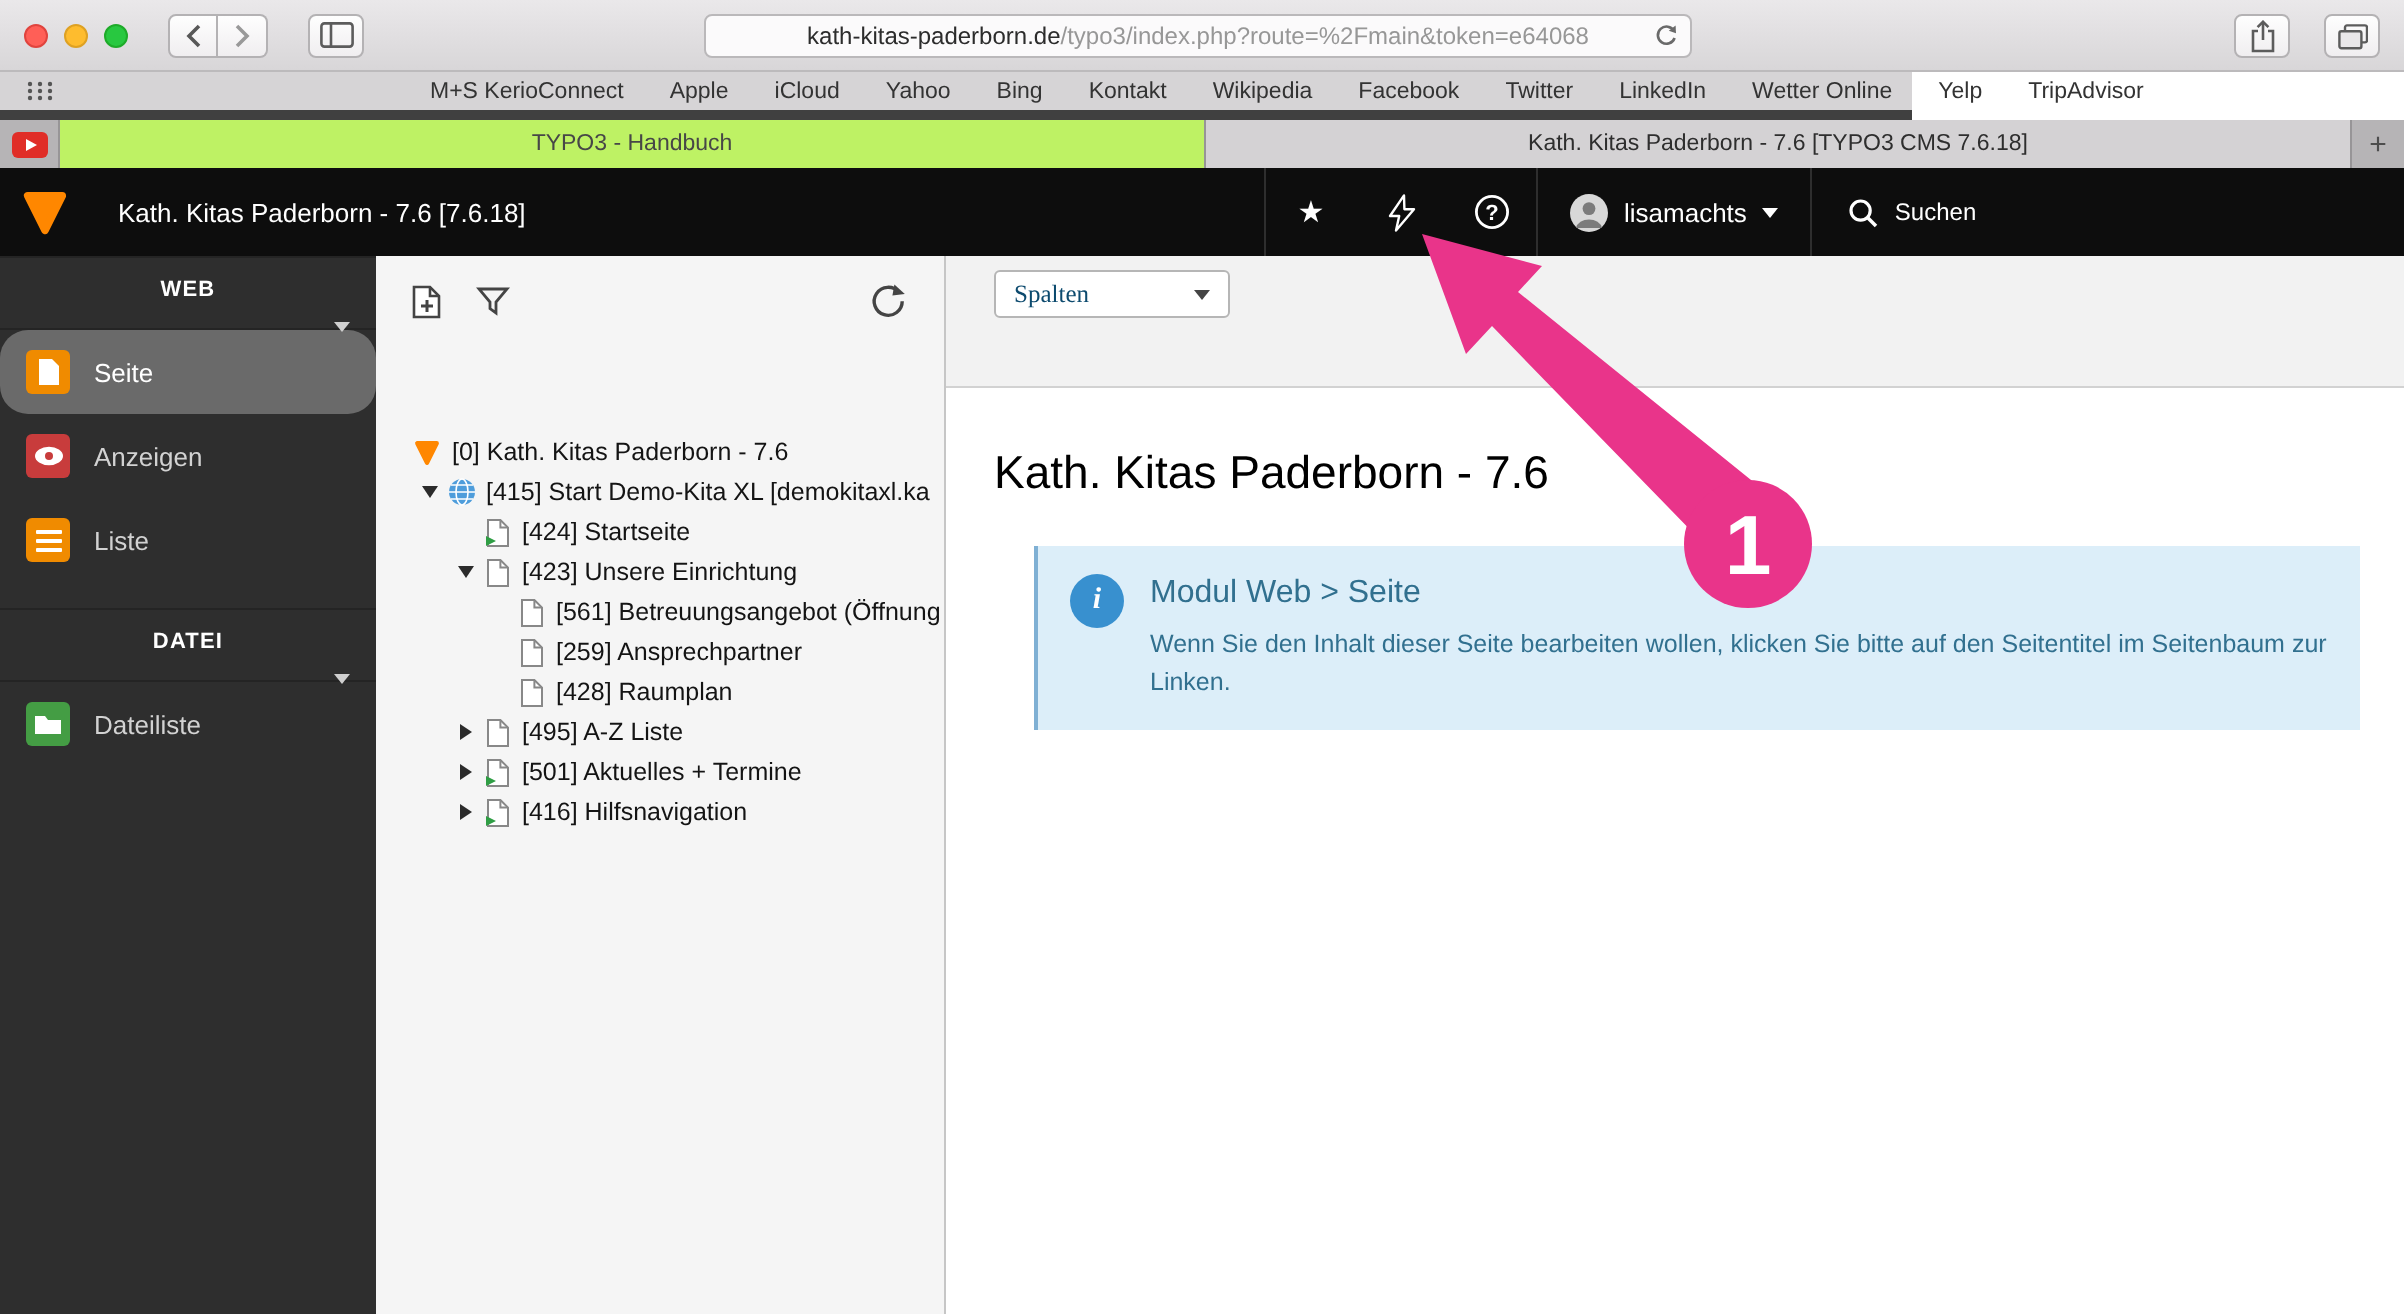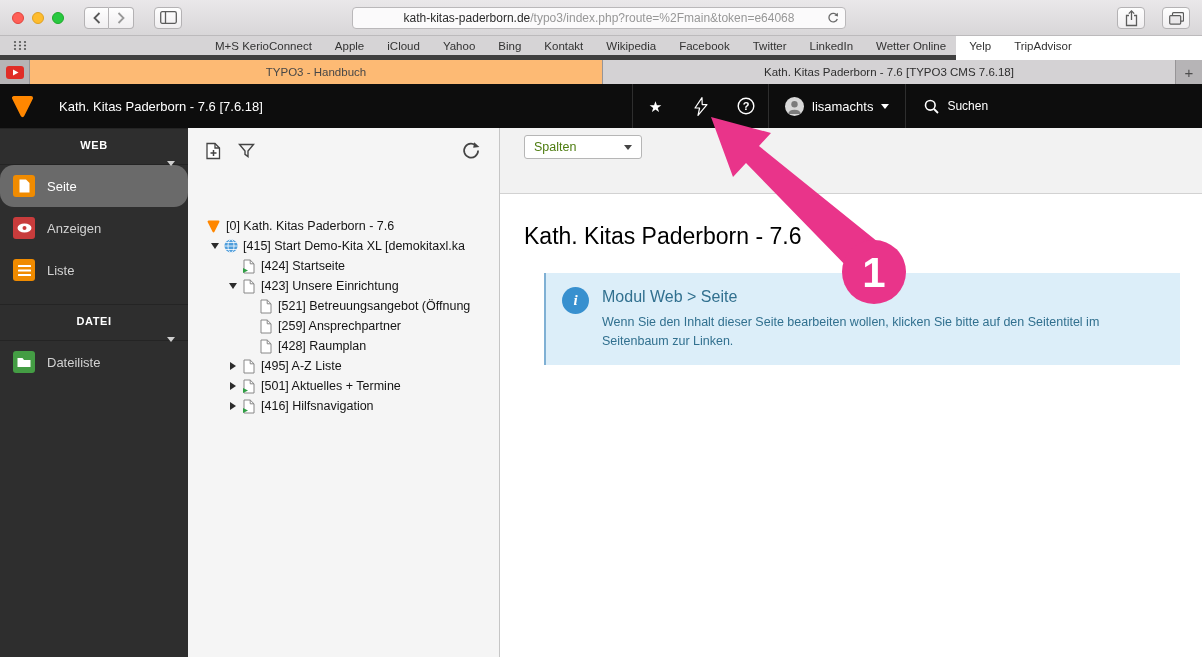--- a/index.html
+++ b/index.html
@@ -35,21 +35,21 @@
   .bookmarks-bar{ position:absolute; top:36px; left:0; width:956px; height:24px; background:#d6d4d6;
     border-bottom:5px solid #404040; display:flex; align-items:center; }
   .fav-grid{ margin-left:13px; }
   .bookmark-items{ display:flex; gap:23px; margin-left:188px; }
   .bookmark-items span{ font-size:11.5px; color:#333; white-space:nowrap; }
 
   .tab-bar{ position:absolute; top:60px; left:0; width:1202px; height:24px; background:#ababab; display:flex; }
   .pinned-tab{ width:30px; display:flex; align-items:center; justify-content:center; background:#b6b4b6;
     border-right:1px solid #979597; }
   .tab{ flex:1; display:flex; align-items:center; justify-content:center; font-size:11.5px;
-    color:#474747; background:#fdba74; border-right:1px solid #979597; overflow:hidden; white-space:nowrap; }
+    color:#474747; background:#bef264; border-right:1px solid #979597; overflow:hidden; white-space:nowrap; }
   .tab.active{ background:#d4d2d4; color:#2e2e2e; }
   .new-tab{ width:26px; display:flex; align-items:center; justify-content:center; background:#b6b4b6;
     color:#4d4d4d; font-size:15px; }
 
   
   .t3-topbar{ position:absolute; top:84px; left:0; width:1202px; height:44px; background:#0d0d0d;
     display:flex; align-items:center; }
   .t3-logo{ margin-left:11px; }
   .t3-title{ color:#fff; font-size:13px; margin-left:25px; }
   .t3-toolbar{ position:absolute; left:632px; top:0; height:44px; display:flex; align-items:center; }
@@ -74,40 +74,40 @@
   .mm-item{ height:42px; display:flex; align-items:center; gap:12px; padding:0 13px;
     color:#d2d2d2; font-size:13px;border-radius:14px; }
   .mm-item.active{ background:#6a6a6a; color:#fff; }
   .mod-icon{ width:22px; height:22px; border-radius:3px; display:flex; align-items:center;
     justify-content:center; flex:none; }
   .mod-icon.orange{ background:#f08b00; }
   .mod-icon.red{ background:#c83c3c; }
   .mod-icon.green{ background:#449d44; }
   .mm-gap{ height:13px; }
 
-  .pagetree{ width:312px; flex:none; background:#f5f5f5; border-right:1px solid #c6c6c6; overflow:hidden; }
+  .pagetree{ width:285px; flex:none; background:#f5f5f5; border-right:1px solid #c6c6c6; overflow:hidden; }
   .pt-toolbar{ display:flex; align-items:center; gap:11px; padding:9px 14px 0 14px; height:36px; }
   .pt-btn{ width:22px; height:22px; display:flex; align-items:center; justify-content:center; }
   .pt-refresh{ margin-left:auto; margin-right:4px; }
   .tree{ margin-top:52px; }
   .tree-row{ height:20px; display:flex; align-items:center; white-space:nowrap; overflow:hidden;
     font-size:12.5px; color:#141414; }
   .lvl0{ padding-left:3px; } .lvl1{ padding-left:20px; } .lvl2{ padding-left:38px; } .lvl3{ padding-left:55px; }
   .tgl{ width:14px; height:20px; display:flex; align-items:center; justify-content:center; flex:none; }
   .tgl.expanded::before{ content:""; border-left:4.5px solid transparent; border-right:4.5px solid transparent;
     border-top:6px solid #2b2b2b; }
   .tgl.collapsed::before{ content:""; border-top:4.5px solid transparent; border-bottom:4.5px solid transparent;
     border-left:6px solid #2b2b2b; }
   .ticon{ width:17px; display:flex; justify-content:center; margin-right:4px; flex:none; }
   .tlabel{ overflow:hidden; }
 
   .content{ flex:1; min-width:0; background:#fff; display:flex; flex-direction:column; }
   .docheader{ height:66px; flex:none; background:#f2f2f2; border-bottom:1px solid #d2d2d2; padding:7px 0 0 24px; }
   .select{ width:118px; height:24px; background:#fff; border:1px solid #b6b6b6; border-radius:3px;
-    font-size:12.5px; color:#4d7c0f; display:flex; align-items:center; justify-content:space-between; padding:0 9px; }
+    font-size:12.5px; color:#0c4a6e; display:flex; align-items:center; justify-content:space-between; padding:0 9px;font-family:Liberation Serif, serif; }
   .select-chev{ width:0; height:0; border-left:4px solid transparent; border-right:4px solid transparent;
     border-top:5px solid #444; }
   .content-body{ padding:29px 22px 0 24px; }
   .page-heading{ font-size:23px; font-weight:400; color:#000; }
   .callout{ margin-top:23px; background:#dceef9; border-left:2px solid #7fb0d4; padding:14px 16px;
     display:flex; gap:13px; align-items:flex-start;margin-left:20px; }
   .callout-icon{ width:27px; height:27px; border-radius:50%; background:#3890cf; color:#fff;
     display:flex; align-items:center; justify-content:center; flex:none;
     font-family:"Liberation Serif", serif; font-style:italic; font-weight:bold; font-size:15px; }
   .callout-icon::before{ content:"i"; }
@@ -385,21 +385,21 @@
         <span class="tlabel">[423] Unsere Einrichtung</span>
       </div>
       <div class="tree-row lvl3">
         <span class="tgl"></span>
         <span class="ticon">
             <svg width="12" height="15" viewBox="0 0 12 15">
               <path d="M1 1 h6.2 l3.8 3.8 v9.2 h-10z" fill="#fff" stroke="#888" stroke-width="1"></path>
               <path d="M7.2 1 v3.8 h3.8" fill="none" stroke="#888" stroke-width="1"></path>
             </svg>
           </span>
-        <span class="tlabel">[521] Betreuungsangebot (Öffnung</span>
+        <span class="tlabel">[561] Betreuungsangebot (Öffnung</span>
       </div>
       <div class="tree-row lvl3">
         <span class="tgl"></span>
         <span class="ticon">
             <svg width="12" height="15" viewBox="0 0 12 15">
               <path d="M1 1 h6.2 l3.8 3.8 v9.2 h-10z" fill="#fff" stroke="#888" stroke-width="1"></path>
               <path d="M7.2 1 v3.8 h3.8" fill="none" stroke="#888" stroke-width="1"></path>
             </svg>
           </span>
         <span class="tlabel">[259] Ansprechpartner</span>

